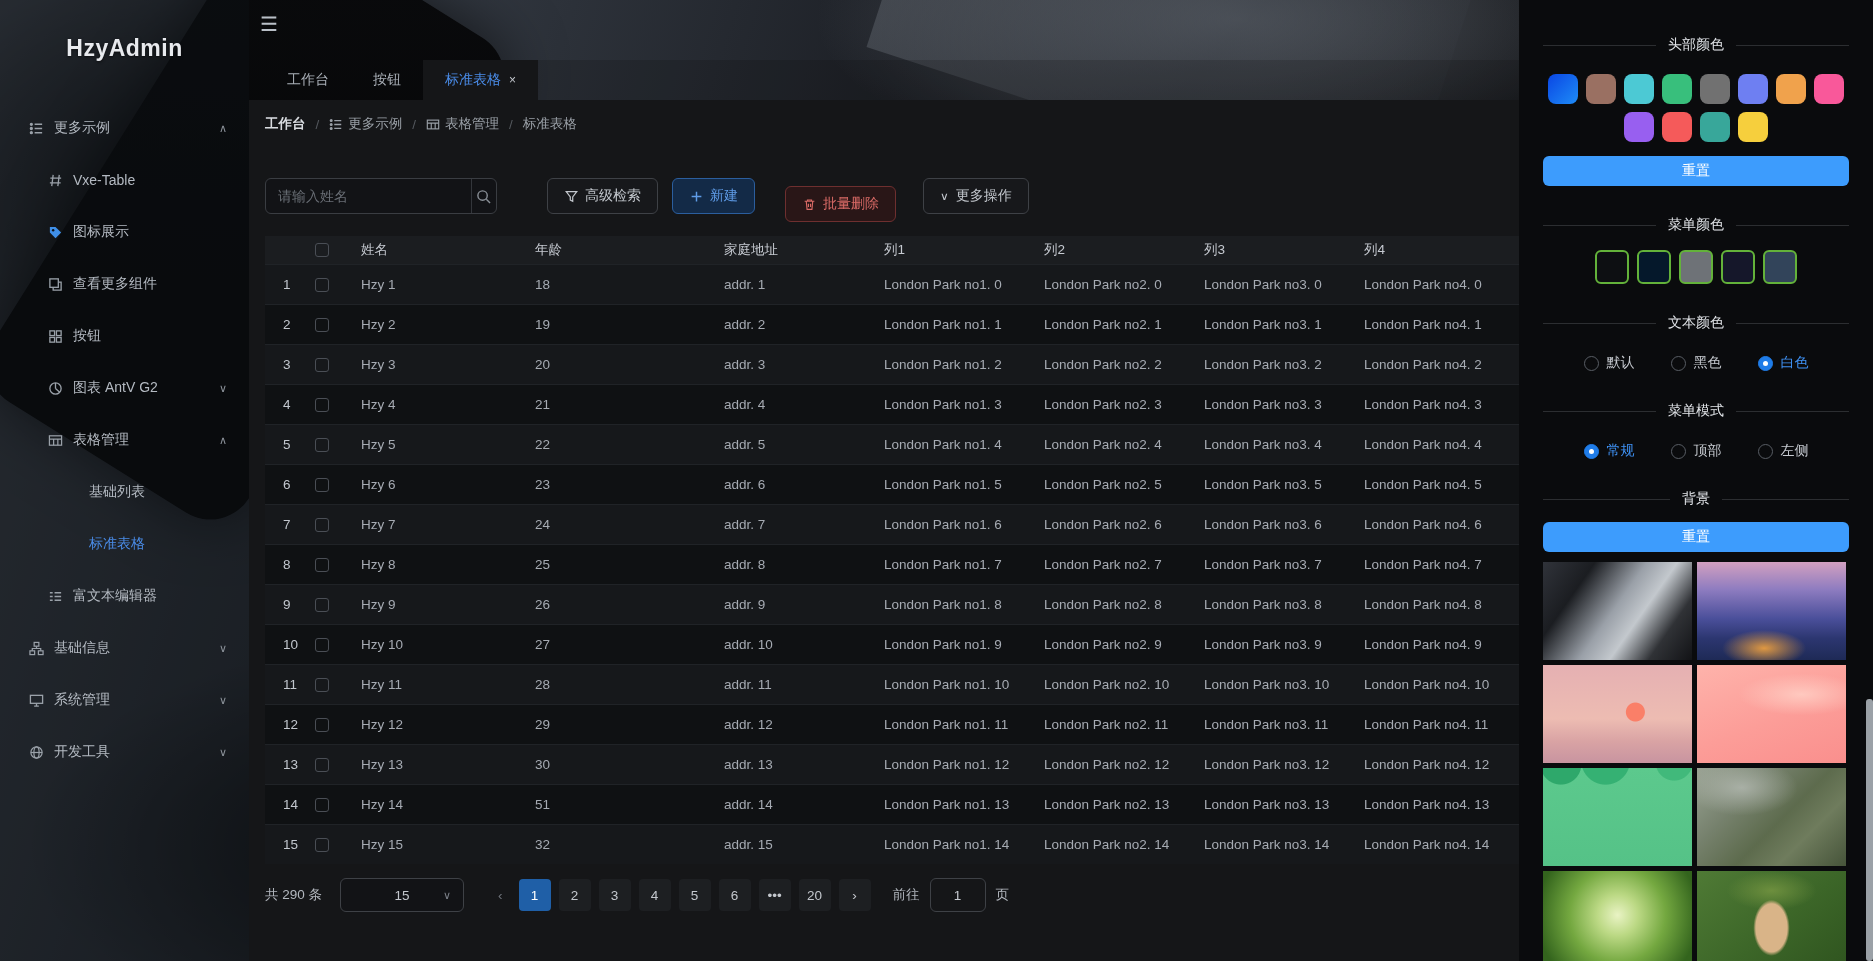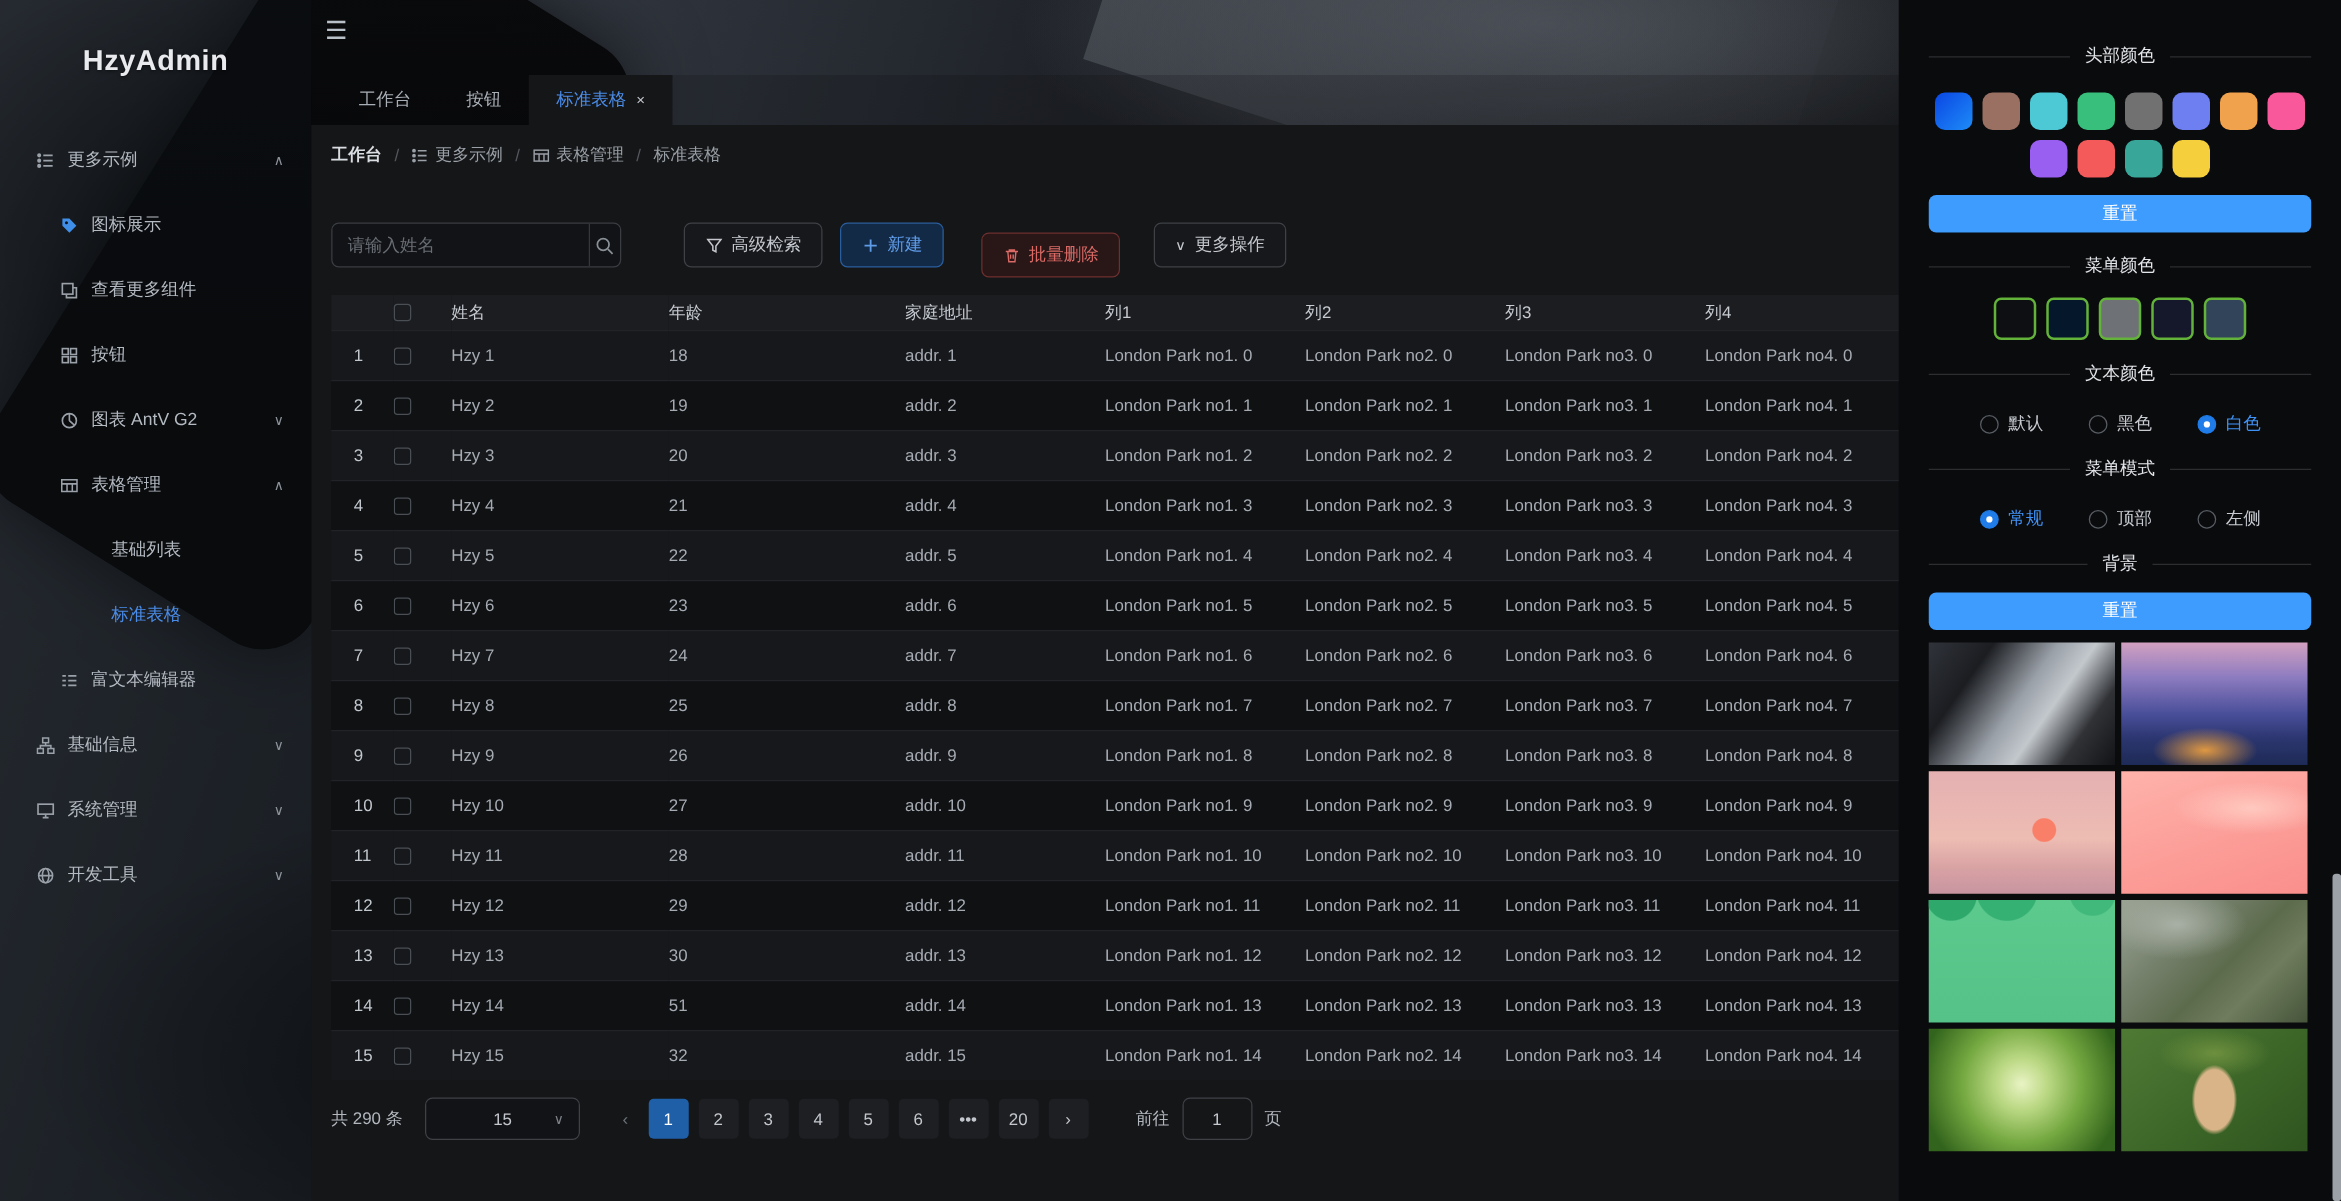--- a/index.html
+++ b/index.html
@@ -99,21 +99,21 @@
   .pg-total{ margin-right:10px;}
   .pg-size{ width:124px; height:34px; border:1px solid #3e4146; border-radius:6px;
     background:#121316; display:flex; align-items:center; justify-content:center;
     position:relative; color:#c3c7cd; cursor:pointer; margin-right:18px;}
   .pg-size .pg-chev{ position:absolute; right:12px; color:#7d828a; font-size:11px;}
   .pg-prev{ color:#6f747b; padding:0 8px; cursor:pointer;}
   .pg-btn{ min-width:32px; height:32px; border-radius:4px; background:#1d1f22;
     color:#c3c7cd; display:flex; align-items:center; justify-content:center; cursor:pointer;}
   .pg-btn.active{ background:#1f5fa7; color:#fff;}
   .pg-next{ background:#1d1f22;}
-  .pg-goto{ margin-left:30px; display:flex; align-items:center; gap:10px;}
+  .pg-goto{ margin-left:14px; display:flex; align-items:center; gap:10px;}
   .pg-input{ width:56px; height:34px; border:1px solid #3e4146; border-radius:6px;
     background:transparent; color:#c6cad0; text-align:center; font-size:13.5px;
     outline:none; font-family:inherit;}
 
   
   .drawer{ position:fixed; top:0; right:0; bottom:0; width:354px; background:#0a0b0d;
     z-index:5; padding-top:36px;}
   .sec-title{ display:flex; align-items:center; gap:12px; margin:0 24px;
     color:#e2e5e9; font-size:14px;}
   .sec-title .line{ flex:1; height:1px; background:#2c2e31;}
@@ -126,21 +126,21 @@
   .mswatches{ margin-top:16px; display:flex; justify-content:center; gap:8px;}
   .mswatch{ width:34px; height:34px; border:2px solid #63b23a; border-radius:6px; cursor:pointer;}
   .radio-row{ margin-top:22px; display:flex; justify-content:center; gap:36px;}
   .radio-opt{ display:flex; align-items:center; gap:8px; color:#c6cad0; font-size:14px; cursor:pointer;}
   .radio{ width:15px; height:15px; border:1.5px solid #585d64; border-radius:50%;
     position:relative; flex:0 0 15px;}
   .radio-opt.sel{ color:#3f92f5;}
   .radio-opt.sel .radio{ background:#1f7ce8; border-color:#1f7ce8;}
   .radio-opt.sel .radio::after{ content:""; position:absolute; left:4.5px; top:4.5px;
     width:5px; height:5px; border-radius:50%; background:#fff;}
-  .mt-sec{ margin-top:18px;}
+  .mt-sec{ margin-top:30px;}
   .thumbs{ margin:10px 27px 0 24px; display:grid; grid-template-columns:1fr 1fr; gap:5px;}
   .thumb{ height:98px; cursor:pointer;}
   .th-laptop-desk{ background:linear-gradient(125deg,#30333a 0%,#1b1d21 24%,#9aa0a8 48%,#c3c8cd 62%,#303236 80%,#121316 100%);}
   .th-winter-mountains{ background:
     radial-gradient(ellipse 60px 26px at 45% 88%, rgba(255,170,60,.85), transparent 70%),
     linear-gradient(180deg,#d2a0c0 0%,#8e7cc0 28%,#4a4f9a 58%,#2c3670 78%,#1e2a56 100%);}
   .th-pink-sunset{ background:
     radial-gradient(circle at 62% 48%, #fa7f68 0 9px, transparent 10px),
     linear-gradient(180deg,#e5b0b2 0%,#edbcb2 55%,#d9a3a4 78%,#c894a0 100%);}
   .th-pink-blossom{ background:
@@ -180,20 +180,28 @@
             <circle cx="2.5" cy="8" r="1" fill="currentColor"></circle>
             <circle cx="2.5" cy="12.5" r="1" fill="currentColor"></circle>
             <path d="M6 3.5 H14 M6 8 H14 M6 12.5 H14"></path>
           </svg>
         </span>
         <span>更多示例</span>
         <span class="m-chev">∧</span>
       </div>
       <div class="m-item lv1">
         <span class="mi-icon">
+          <svg width="15" height="15" viewBox="0 0 16 16" fill="none" stroke="currentColor" stroke-width="1.4">
+            <path d="M5.5 2 L4 14 M12 2 L10.5 14 M2.5 5.5 H14 M2 10.5 H13.5"></path>
+          </svg>
+        </span>
+        <span>Vxe-Table</span>
+      </div>
+      <div class="m-item lv1">
+        <span class="mi-icon">
           <svg width="15" height="15" viewBox="0 0 16 16">
             <path d="M2 2 H8 L14 8 L8 14 L2 8 Z" fill="#3f8fe8"></path>
             <circle cx="5.5" cy="5.5" r="1.3" fill="#0f1216"></circle>
           </svg>
         </span>
         <span>图标展示</span>
       </div>
       <div class="m-item lv1">
         <span class="mi-icon">
           <svg width="15" height="15" viewBox="0 0 16 16" fill="none" stroke="currentColor" stroke-width="1.4">

